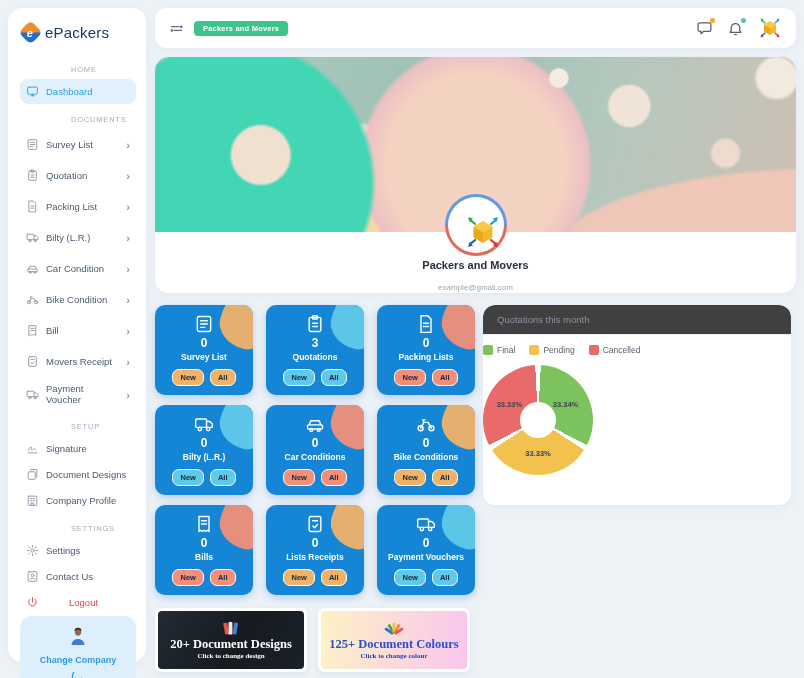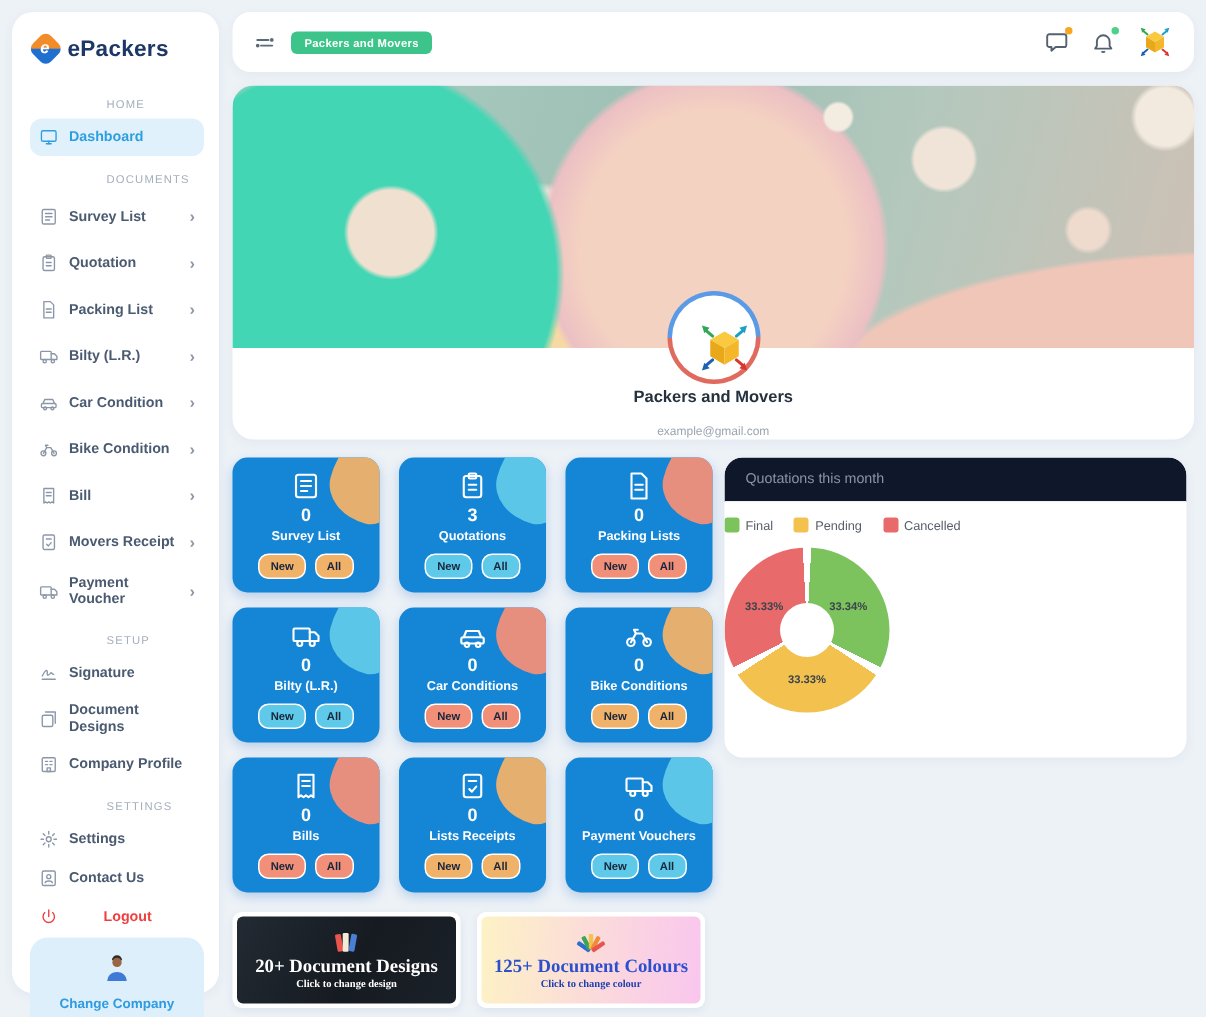--- a/index.html
+++ b/index.html
@@ -7,27 +7,27 @@
   body { font-family:"Liberation Sans", sans-serif; background:#edf2f7; position:relative; }
 
   
   .sidebar { position:absolute; left:8px; top:8px; width:138px; height:654px;
     background:#fff; border-radius:14px; padding:12px 10px 12px 12px;
     display:flex; flex-direction:column; box-shadow:0 2px 8px rgba(30,60,120,.06); }
   .logo-row { display:flex; align-items:center; gap:6px; margin:4px 0 14px 2px; }
   .logo-mark { width:17px; height:17px; border-radius:5px; transform:rotate(45deg);
     background:linear-gradient(135deg,#f28c28 48%,#1f6fd0 52%); display:flex; align-items:center; justify-content:center; }
   .logo-mark span { transform:rotate(-45deg); color:#fff; font-size:11px; font-weight:bold; font-style:italic; }
-  .logo-text { font-size:15px; font-weight:bold; color:#1d3867; letter-spacing:.2px; }
+  .logo-text { font-size:15px; font-weight:normal; color:#1d3867; letter-spacing:.2px; }
   .sec-label { font-size:7.5px; letter-spacing:.8px; color:#a3aebc; margin:10px 0 4px 4px;padding-left:47px; }
   .nav-item { display:flex; align-items:center; gap:7px; padding:6px 6px; border-radius:8px;
     color:#4a5a70; cursor:pointer; margin:1px 0; }
   .nav-item .nicon { width:13px; height:13px; color:#8b97a8; flex:0 0 13px; }
   .nav-item .nicon svg { width:13px; height:13px; display:block; }
-  .nav-item .nlabel { font-size:9.5px; font-weight:bold; flex:1; }
+  .nav-item .nlabel { font-size:9.5px; font-weight:normal; flex:1; }
   .nav-item .chev::after { content:"›"; font-size:11px; color:#8b97a8; font-weight:bold; }
   .nav-item.active { background:#e1f1fb; color:#2d9fe0; }
   .nav-item.active .nicon { color:#2d9fe0; }
   .nav-item.danger, .nav-item.danger .nicon { color:#f03e3e;gap:30px; }
   .change-company { margin-top:auto; background:#ddeffb; border-radius:12px; padding:9px 8px;
     display:flex; align-items:center; gap:6px; cursor:pointer;flex-direction:column; }
   .change-company .cc-avatar svg { width:24px; height:24px; display:block; }
   .change-company .cc-label { font-size:9px; font-weight:bold; color:#2f9be0; flex:1; text-align:right; }
   .change-company .cc-arrow { color:#2f9be0; font-size:10px; font-weight:bold; }
 
@@ -88,21 +88,21 @@
   .sc-icon svg { width:20px; height:20px; display:block; }
   .sc-count { font-size:12px; font-weight:bold; z-index:1; }
   .sc-label { font-size:8.5px; font-weight:bold; z-index:1; }
   .sc-btns { display:flex; gap:6px; margin-top:5px; z-index:1; }
   .sc-btn { background:var(--acc); border:1.5px solid #fff; border-radius:7px; color:#18263c;
     font-size:7.5px; font-weight:bold; padding:3px 7px; cursor:pointer; font-family:inherit; }
 
   
   .chart-panel { position:absolute; left:483px; top:305px; width:308px; height:200px;
     background:#fff; border-radius:12px; box-shadow:0 2px 8px rgba(30,60,120,.05); overflow:hidden; }
-  .cp-header { background:#0f172a; border-bottom:1px solid #eef0f3; padding:9px 14px;
+  .cp-header { background:#404040; border-bottom:1px solid #eef0f3; padding:9px 14px;
     font-size:9.5px; color:#8a94a3; border-radius:12px 12px 0 0; }
   .cp-body { display:flex; flex-direction:column; align-items:flex-start; padding-top:10px; }
   .legend { display:flex; gap:14px; align-items:center; }
   .legend-item { display:flex; align-items:center; gap:4px; cursor:pointer; }
   .legend-swatch { width:10px; height:10px; border-radius:2px; }
   .legend-label { font-size:8.5px; color:#555e69; }
   .donut-wrap { position:relative; width:110px; height:110px; margin-top:10px; }
   .donut { width:110px; height:110px; border-radius:50%; }
   .donut-hole { position:absolute; left:50%; top:50%; transform:translate(-50%,-50%);
     width:36px; height:36px; background:#fff; border-radius:50%; }

